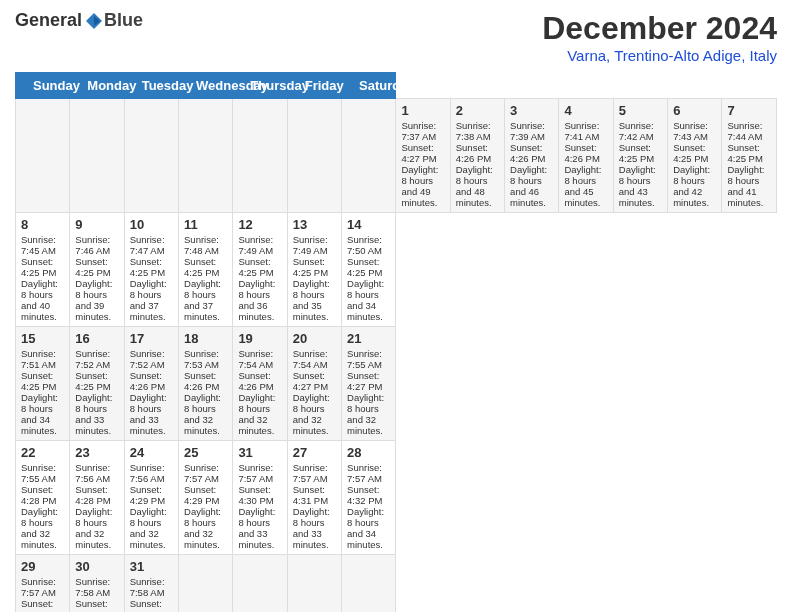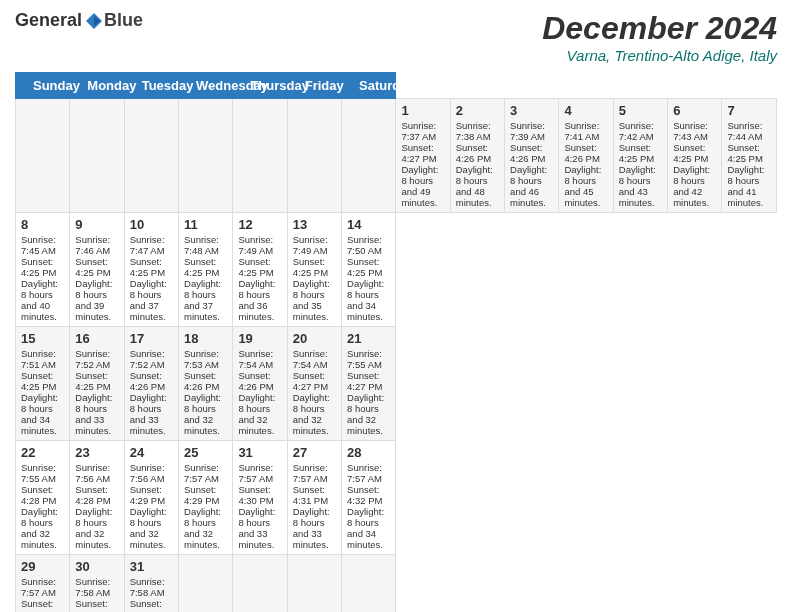--- a/index.html
+++ b/index.html
@@ -39,30 +39,29 @@
       font-weight: bold;
       color: #404040;
     }
     .logo-icon {
       width: 20px;
       height: 20px;
       margin-left: 2px;
     }
     .title-section {
       text-align: right;
-      font-style: italic;
     }
     .month-title {
       font-size: 32px;
       font-weight: bold;
       color: #333;
     }
     .location-title {
       font-size: 15px;
-      color: #0f766e;
+      color: #1d4ed8;
     }
     table {
       width: 100%;
       border-collapse: collapse;
       table-layout: fixed;
     }
     th {
       background-color: #2e7abf;
       color: white;
       text-align: left;

